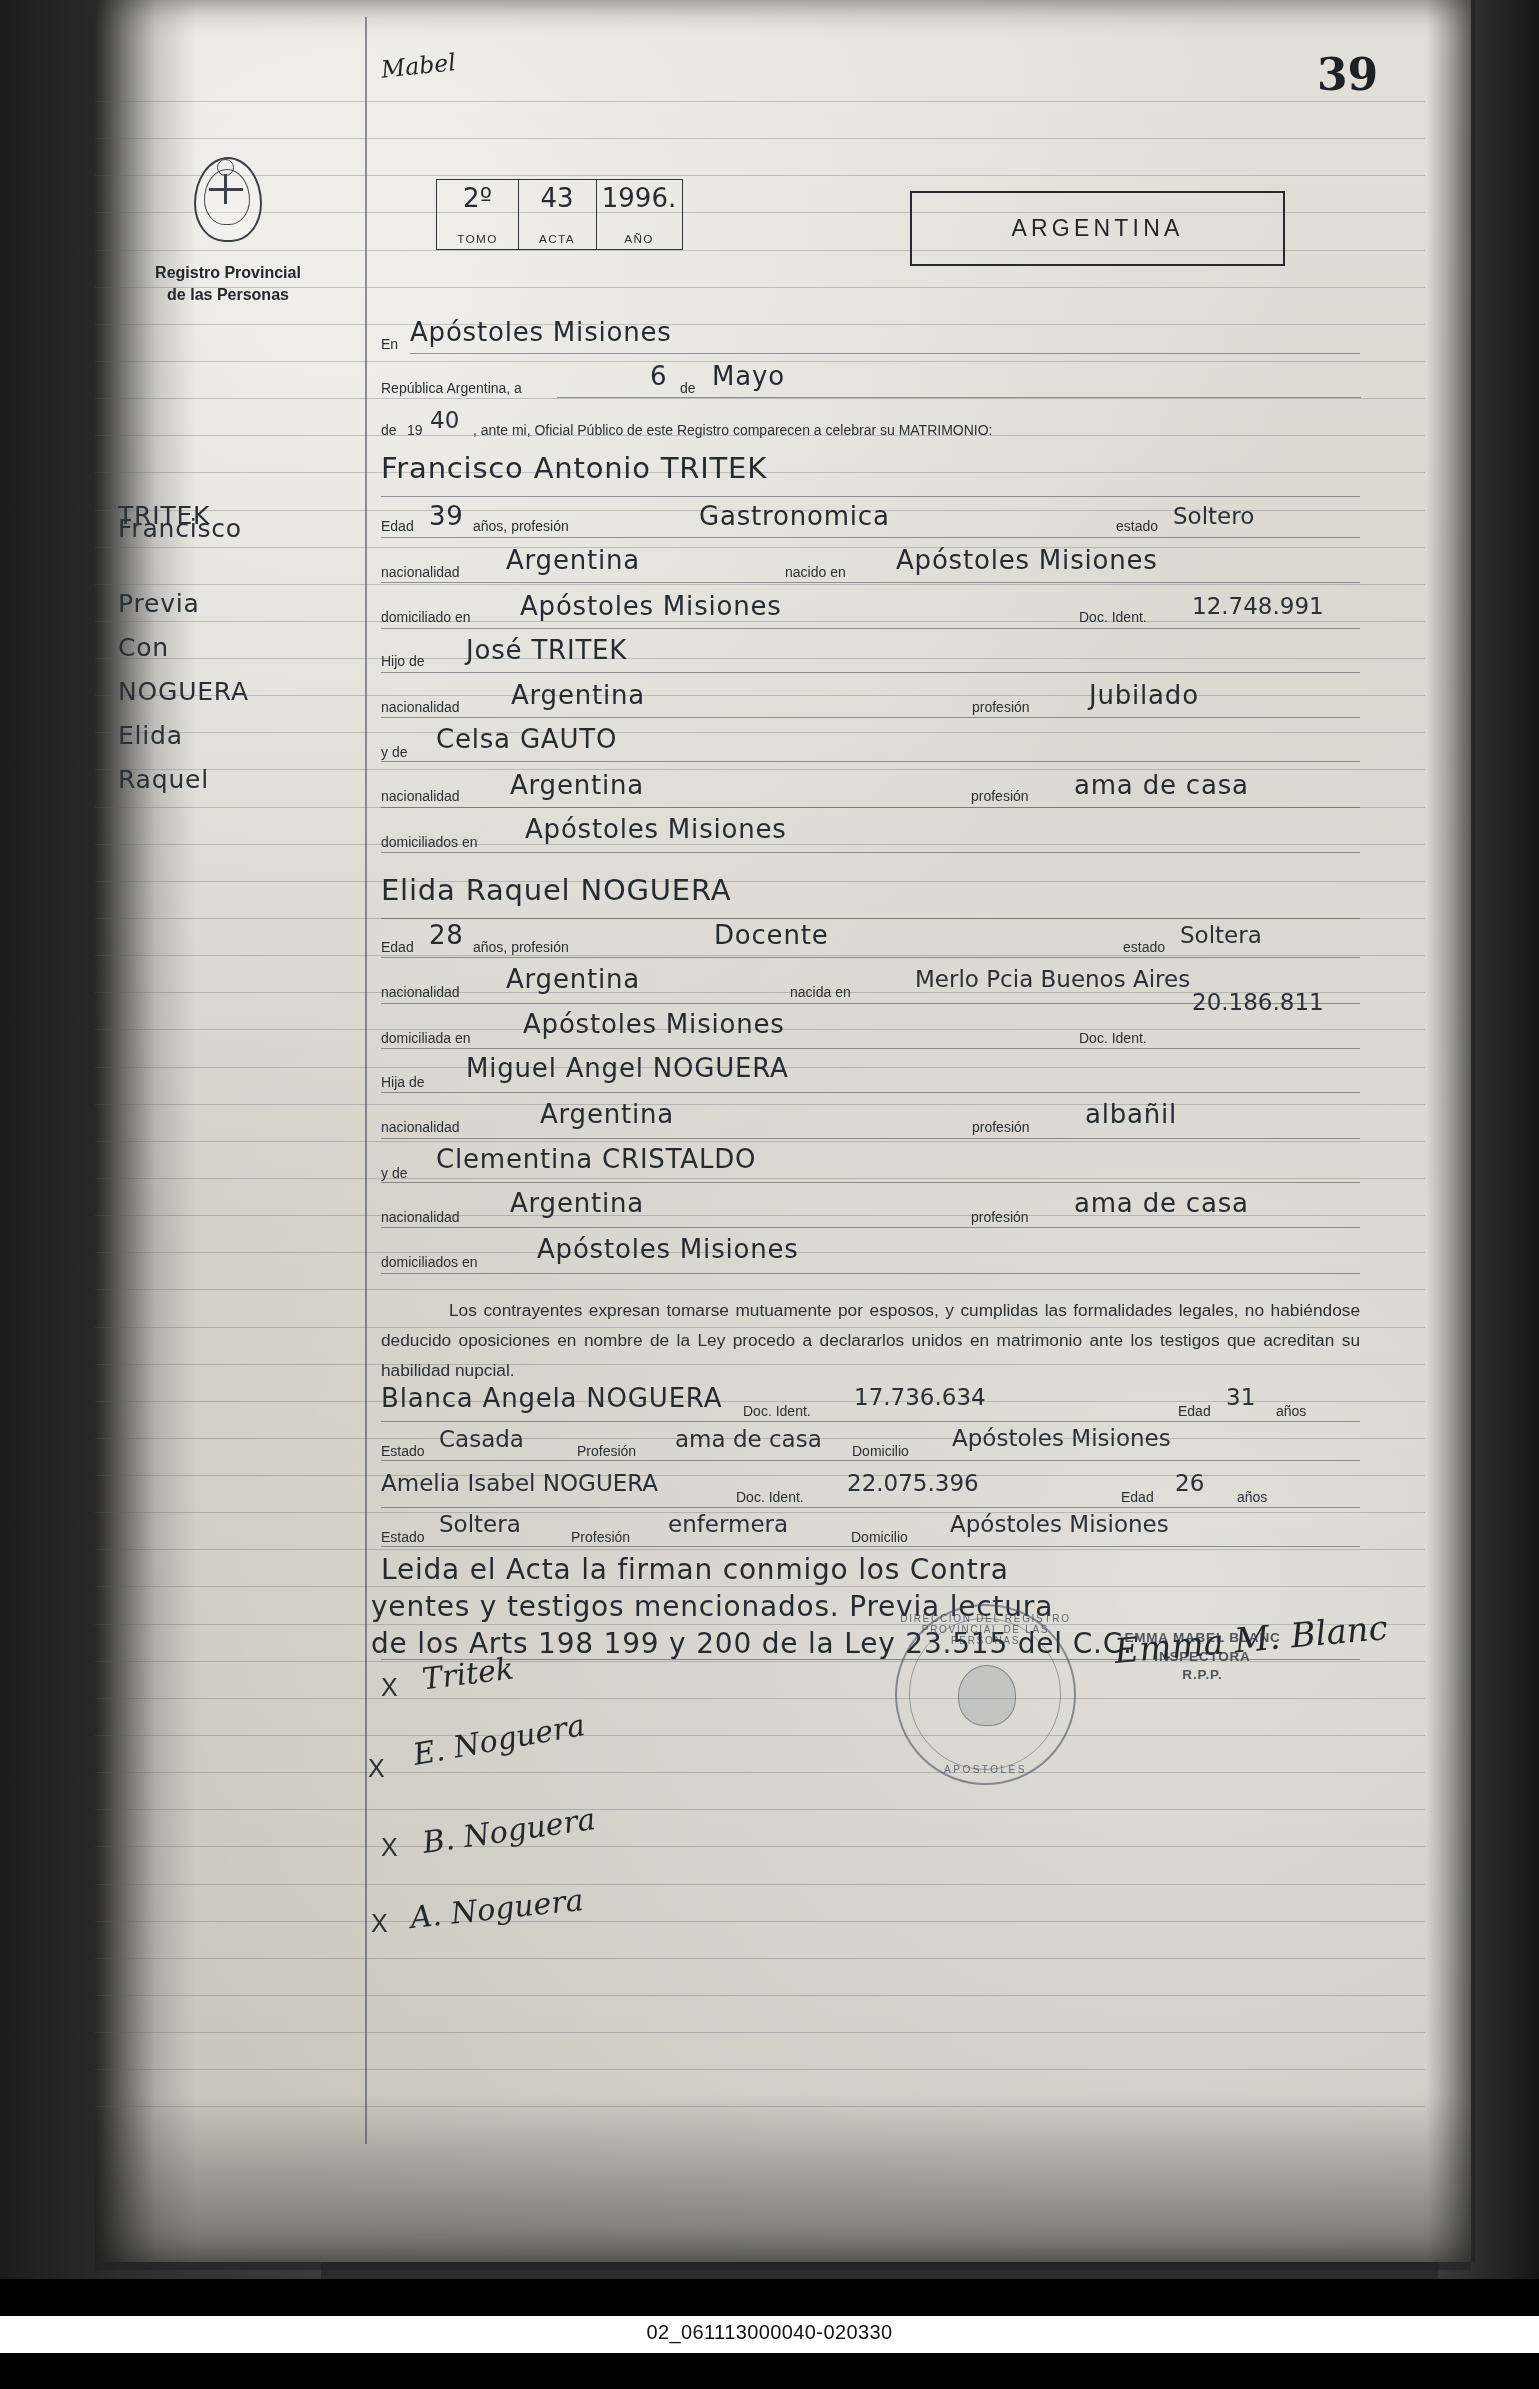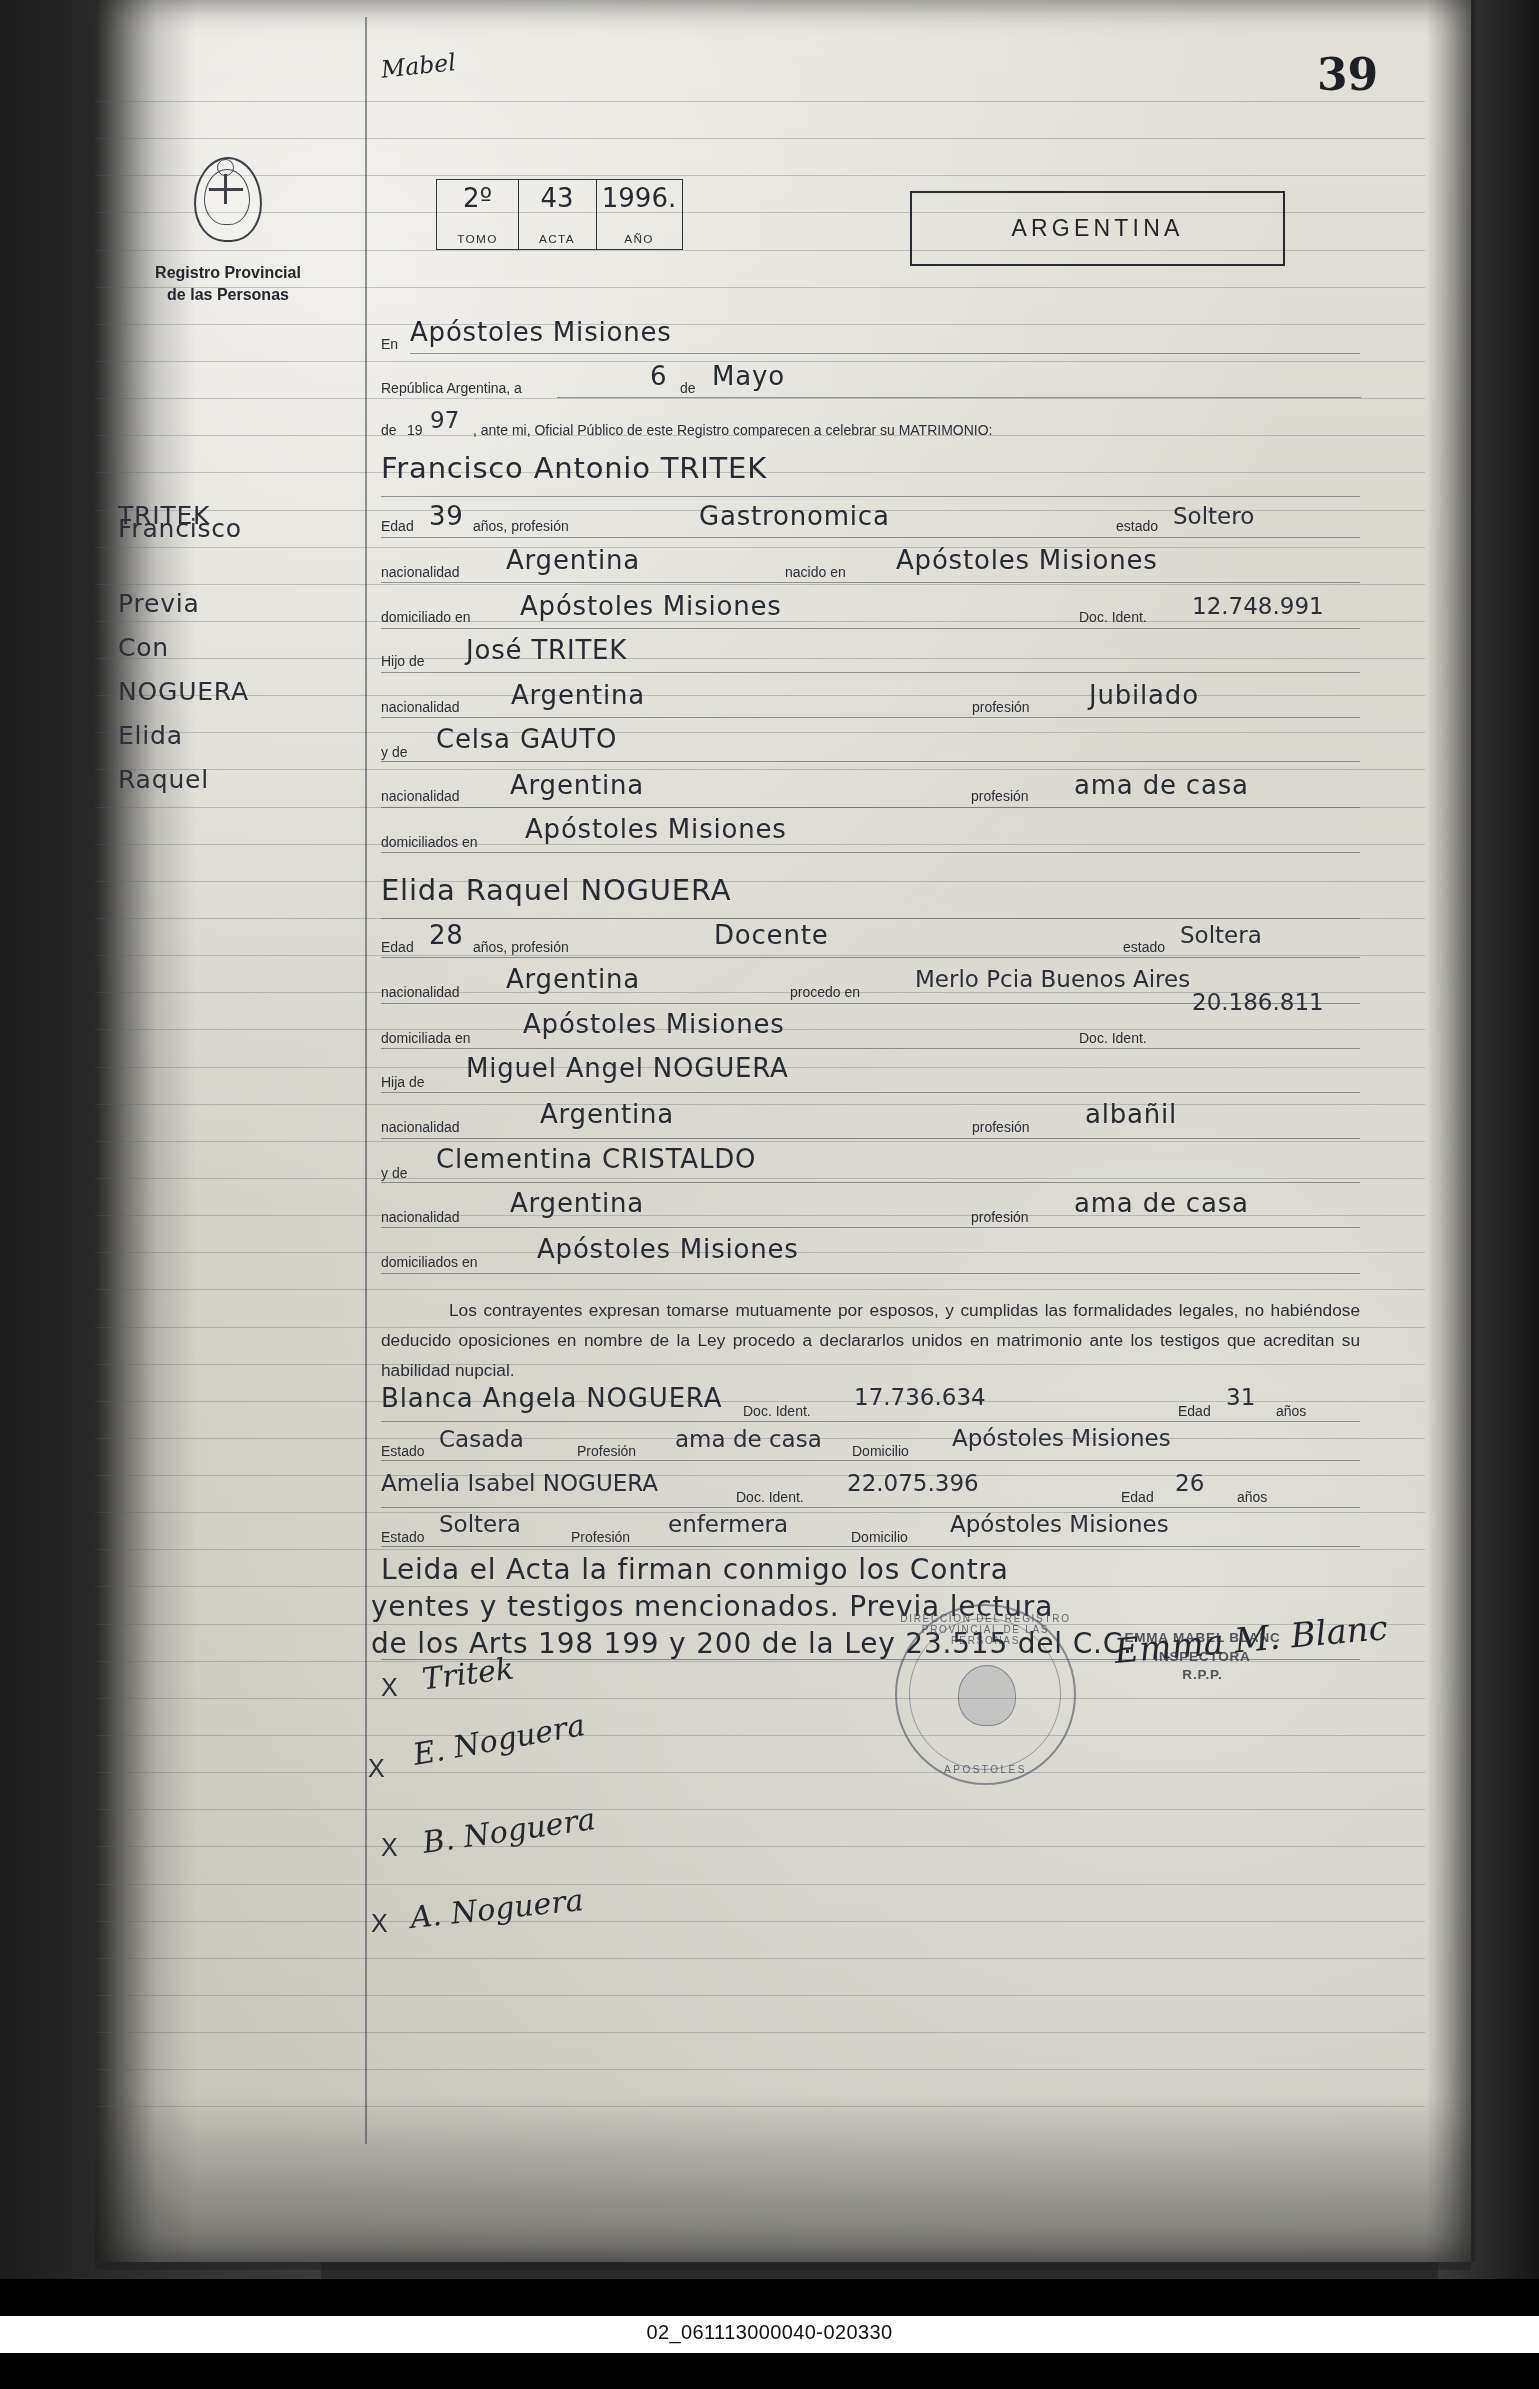--- a/index.html
+++ b/index.html
@@ -220,21 +220,21 @@
   <div class="wline" style="left:410px;top:353px;width:950px;"></div>
 
   <div class="abs plabel" style="left:381px;top:380px;">República Argentina, a</div>
   <div class="abs hand hw" style="left:650px;top:361px;">6</div>
   <div class="abs plabel" style="left:680px;top:380px;">de</div>
   <div class="abs hand hw" style="left:712px;top:361px;">Mayo</div>
   <div class="wline" style="left:557px;top:397px;width:804px;"></div>
 
   <div class="abs plabel" style="left:381px;top:422px;">de</div>
   <div class="abs plabel" style="left:407px;top:422px;">19</div>
-  <div class="abs hand hw-sm" style="left:430px;top:407px;">97</div>
+  <div class="abs hand hw-sm" style="left:430px;top:407px;">40</div>
   <div class="abs plabel" style="left:473px;top:422px;">, ante mi, Oficial Público de este Registro comparecen a celebrar su MATRIMONIO:</div>
 
   <div class="abs hand hw" style="left:381px;top:451px;font-size:29px;">Francisco Antonio TRITEK</div>
   <div class="wline" style="left:381px;top:496px;width:979px;"></div>
 
   <div class="abs plabel" style="left:381px;top:518px;">Edad</div>
   <div class="abs hand hw" style="left:429px;top:501px;">39</div>
   <div class="abs plabel" style="left:473px;top:518px;">años, profesión</div>
   <div class="abs hand hw" style="left:699px;top:501px;">Gastronomica</div>
   <div class="abs plabel" style="left:1116px;top:518px;">estado</div>
@@ -283,21 +283,21 @@
   <div class="abs plabel" style="left:381px;top:939px;">Edad</div>
   <div class="abs hand hw" style="left:429px;top:920px;">28</div>
   <div class="abs plabel" style="left:473px;top:939px;">años, profesión</div>
   <div class="abs hand hw" style="left:714px;top:920px;">Docente</div>
   <div class="abs plabel" style="left:1123px;top:939px;">estado</div>
   <div class="abs hand hw-sm" style="left:1180px;top:922px;">Soltera</div>
   <div class="wline" style="left:381px;top:957px;width:979px;"></div>
 
   <div class="abs plabel" style="left:381px;top:984px;">nacionalidad</div>
   <div class="abs hand hw" style="left:506px;top:964px;">Argentina</div>
-  <div class="abs plabel" style="left:790px;top:984px;">procedo en</div>
+  <div class="abs plabel" style="left:790px;top:984px;">nacida en</div>
   <div class="abs hand hw-sm" style="left:915px;top:966px;">Merlo Pcia Buenos Aires</div>
   <div class="wline" style="left:381px;top:1003px;width:979px;"></div>
 
   <div class="abs plabel" style="left:381px;top:1030px;">domiciliada en</div>
   <div class="abs hand hw" style="left:523px;top:1009px;">Apóstoles Misiones</div>
   <div class="abs plabel" style="left:1079px;top:1030px;">Doc. Ident.</div>
   <div class="abs hand hw-sm" style="left:1192px;top:989px;">20.186.811</div>
   <div class="wline" style="left:381px;top:1048px;width:979px;"></div>
 
   <div class="abs plabel" style="left:381px;top:1074px;">Hija de</div>

